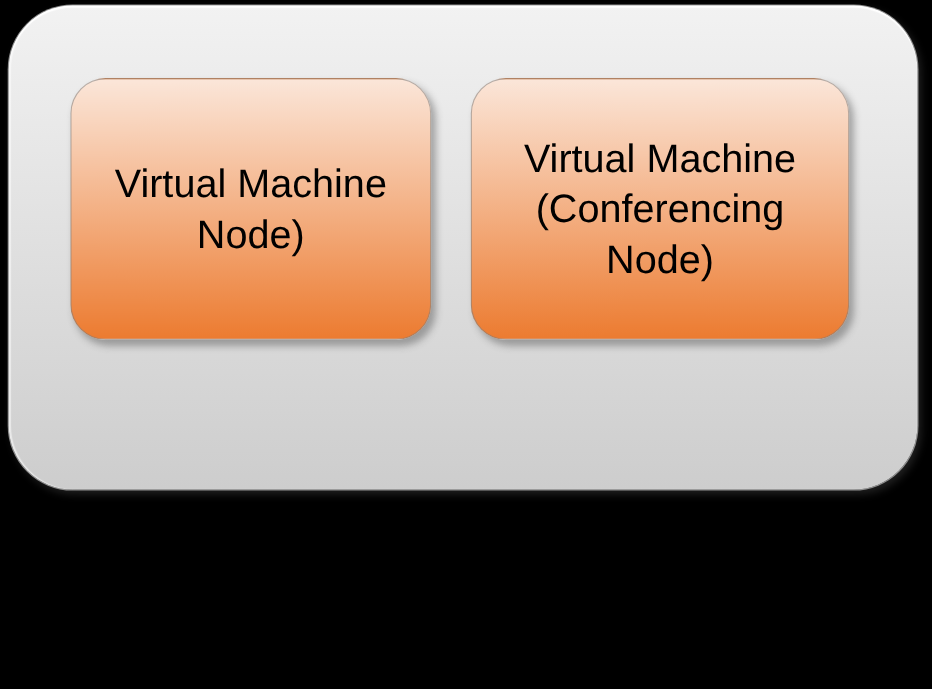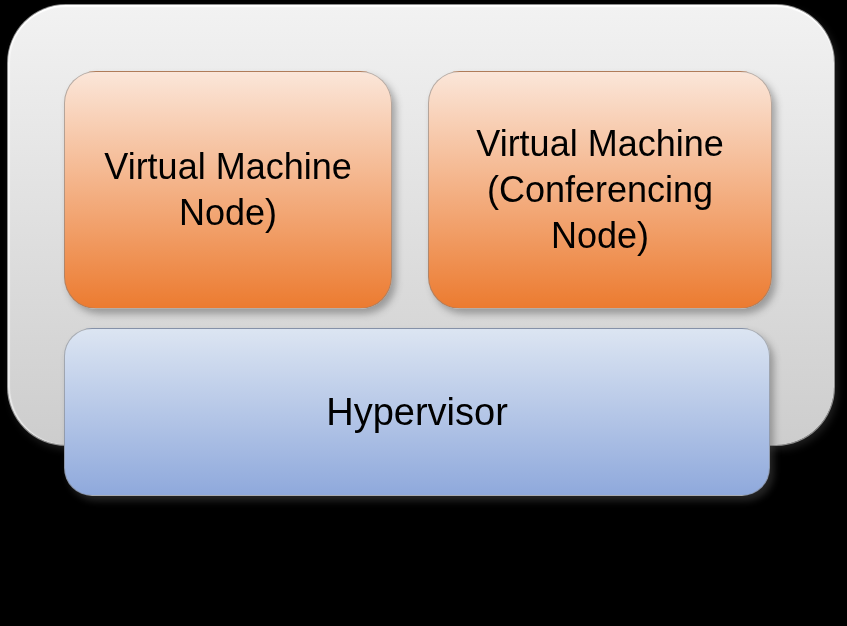--- a/index.html
+++ b/index.html
@@ -83,19 +83,16 @@
       <span class="line">Virtual Machine</span>
       <span class="line">Node)</span>
     </div>
 
     <div class="box vm vm-2">
       <span class="line">Virtual Machine</span>
       <span class="line">(Conferencing</span>
       <span class="line">Node)</span>
     </div>
 
-    <div class="box hypervisor">
-      <span>Hypervisor</span>
-    </div>
 
 
   </div>
 </div>
 
 </body></html>

